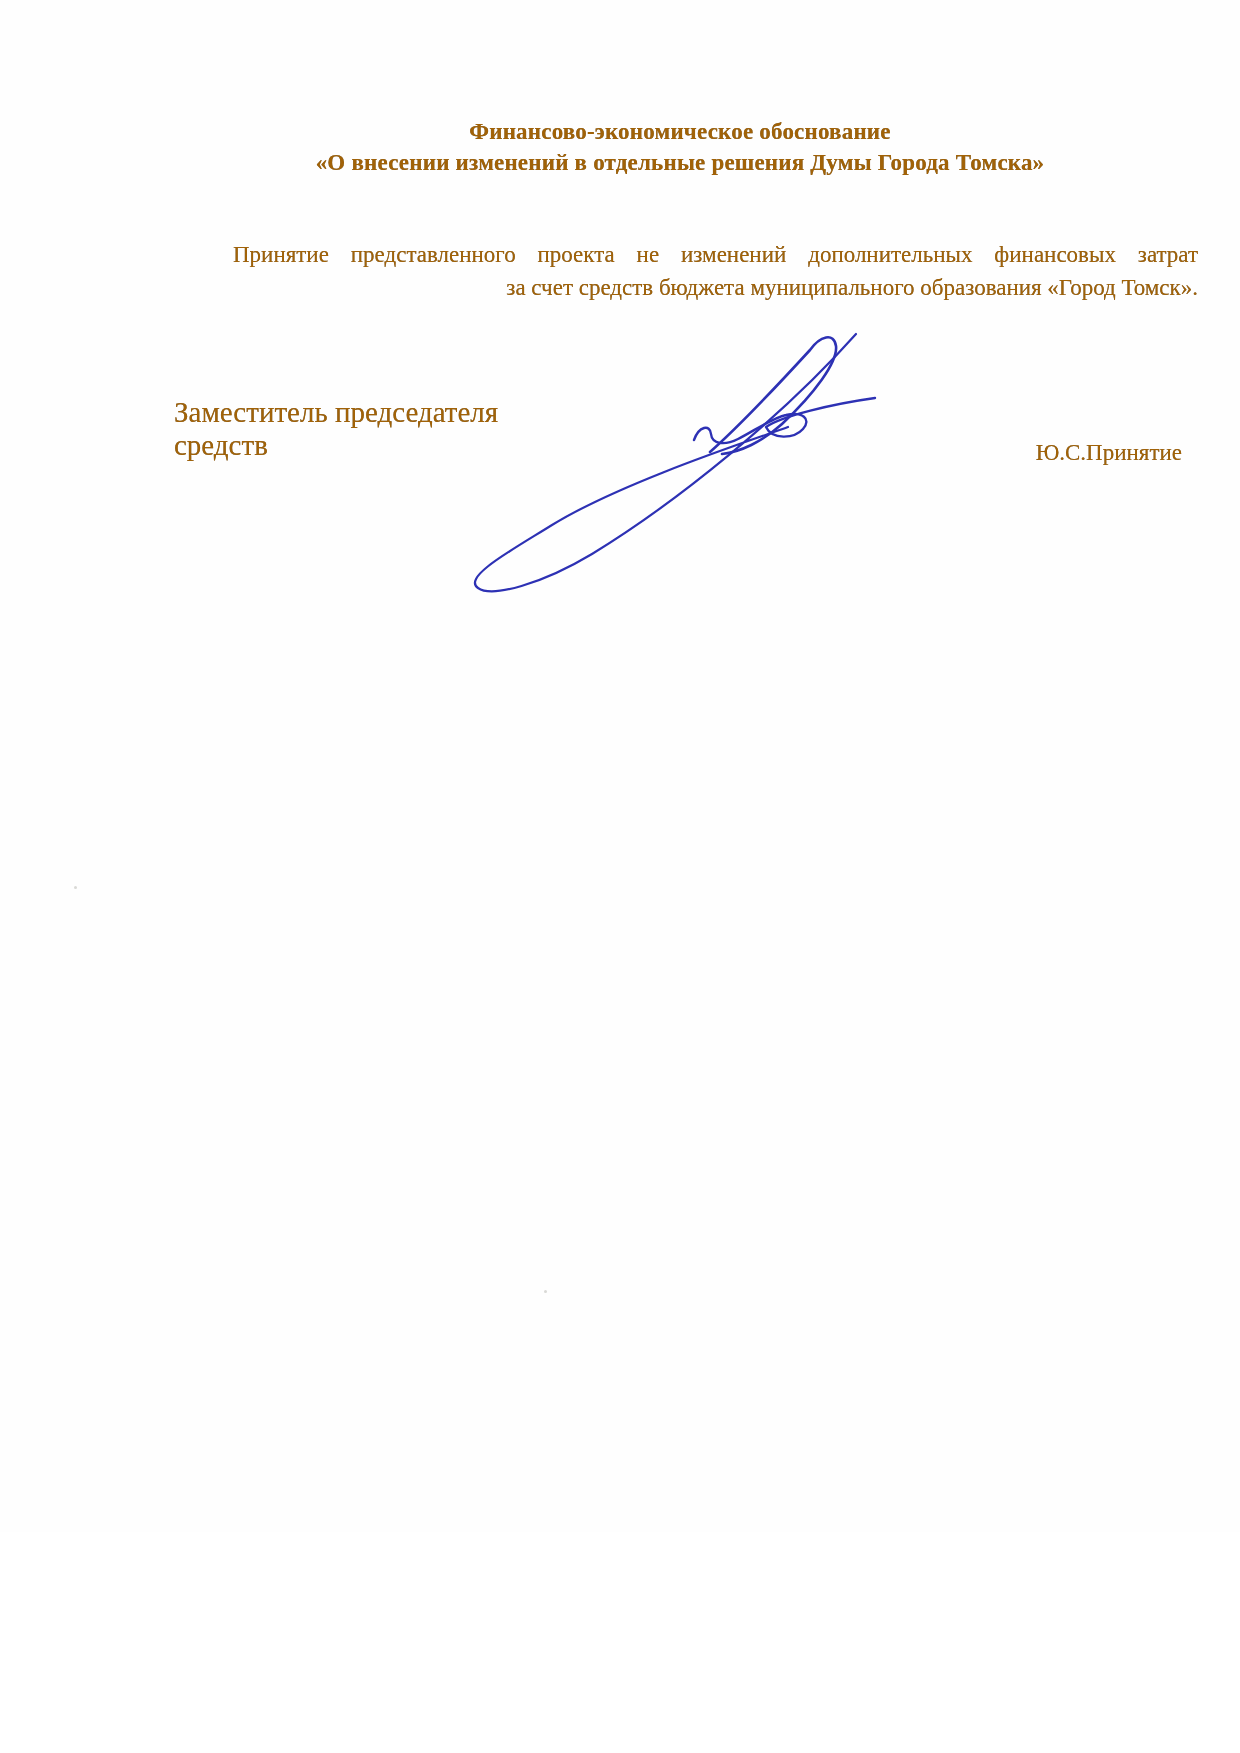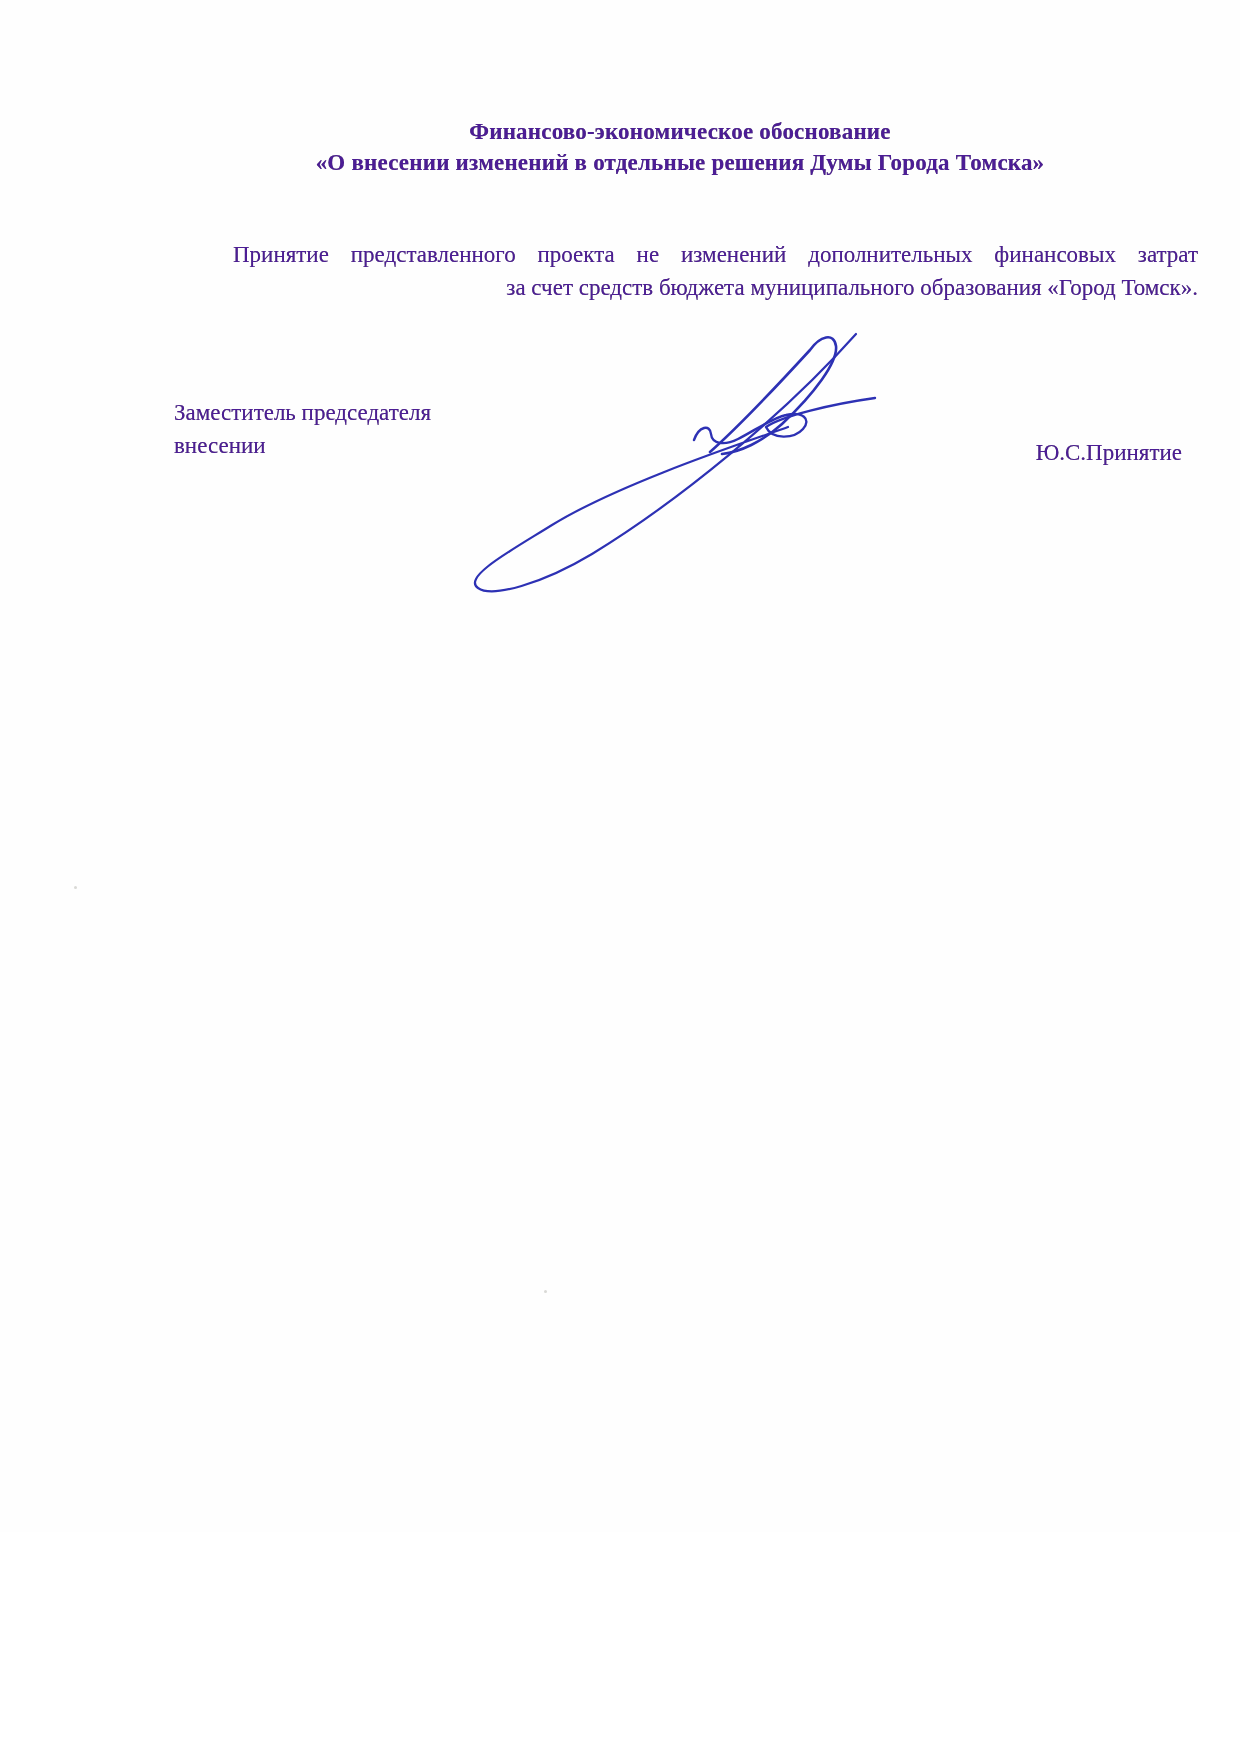--- a/index.html
+++ b/index.html
@@ -8,21 +8,21 @@
     padding: 0;
     background: #ffffff;
   }
   .page {
     position: relative;
     width: 1240px;
     height: 1532px;
     background: #fefefe;
     overflow: hidden;
     font-family: "Liberation Serif", "DejaVu Serif", serif;
-    color: #4c1d95;
+    color: #a16207;
   }
   
   .scan-text {
     text-shadow: 0 0 0.6px rgba(30, 28, 26, 0.55);
   }
 
   .doc-title {
     position: absolute;
     left: 172px;
     top: 116px;
@@ -49,21 +49,21 @@
   }
   .para-line-2 {
     text-align: right;
   }
 
   .signoff-position {
     position: absolute;
     left: 174px;
     top: 396px;
     width: 420px;
-    font-size: 23px;
+    font-size: 29px;
     line-height: 33px;
     text-align: left;
   }
 
   .signoff-name {
     position: absolute;
     right: 58px;
     top: 436px;
     font-size: 23px;
     line-height: 33px;
@@ -104,21 +104,21 @@
     <div>«О внесении изменений в отдельные решения Думы Города Томска»</div>
   </div>
 
   <div class="doc-paragraph scan-text">
     <div class="para-line-1">Принятие представленного проекта не изменений дополнительных финансовых затрат</div>
     <div class="para-line-2">за счет средств бюджета муниципального образования «Город Томск».</div>
   </div>
 
   <div class="signoff-position scan-text">
     <div>Заместитель председателя</div>
-    <div>внесении</div>
+    <div>средств</div>
   </div>
 
   <svg class="signature-svg" viewBox="0 0 436 276" xmlns="http://www.w3.org/2000/svg" aria-hidden="true">
 
     <path stroke-width="2.2" d="M 336 105
              C 300 118, 170 160, 100 203
              C 60 228, 10 255, 26 266
              C 40 276, 90 262, 140 232
              C 225 180, 330 95, 404 12" stroke="#2d31b4"></path>
 

